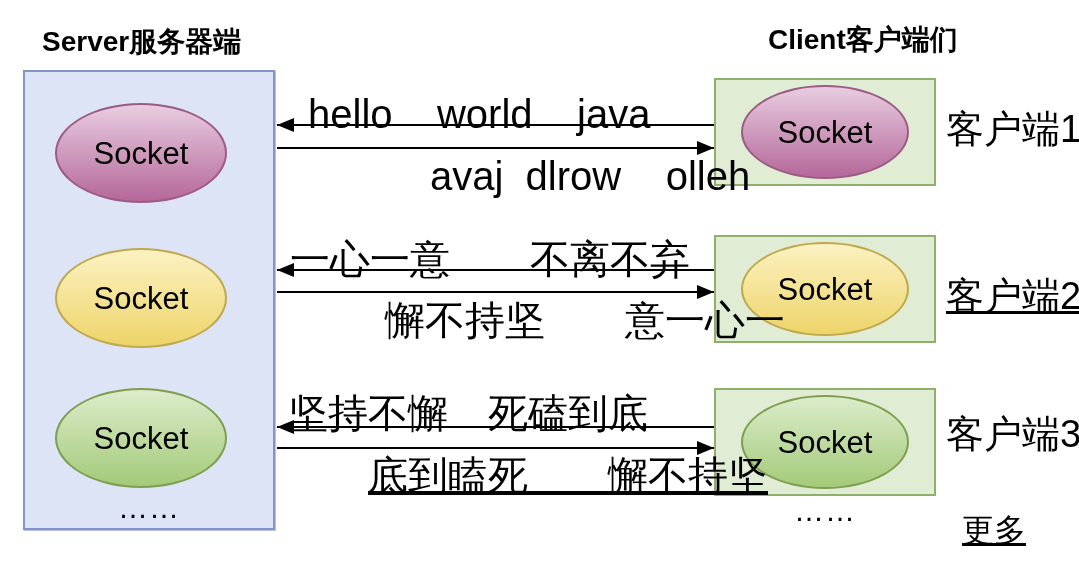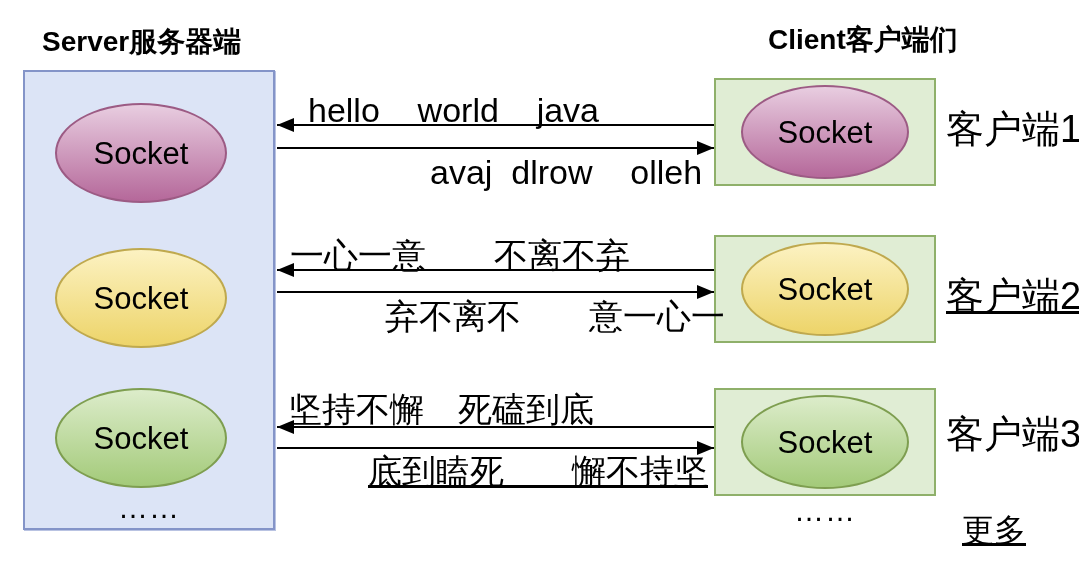--- a/index.html
+++ b/index.html
@@ -19,21 +19,21 @@
   .cli-ellipse{left:25px;top:5px;width:164px;height:90px;}
   .dots{position:absolute;font-size:30px;line-height:1;letter-spacing:1px;}
   .server-dots{left:0;right:0;top:421px;text-align:center;}
   .client-dots{left:714px;width:222px;top:496px;text-align:center;}
   .client-label{position:absolute;left:946px;font-size:38px;line-height:36px;white-space:nowrap;}
   .more-label{position:absolute;left:962px;top:512px;font-size:32px;line-height:36px;text-decoration:underline;}
   .arrow{position:absolute;height:2px;background:#000;}
   .head{position:absolute;width:0;height:0;border-top:7px solid transparent;border-bottom:7px solid transparent;top:-6px;}
   .arrow.left  .head{left:0;border-right:17px solid #000;}
   .arrow.right .head{right:0;border-left:17px solid #000;}
-  .arrow-label{position:absolute;font-size:34px;line-height:1.1;white-space:pre;}
+  .arrow-label{position:absolute;font-size:40px;line-height:1.1;white-space:pre;}
 </style>
 </head>
 <body>
 
 <div class="canvas">
 
   <div class="title" style="left:42px;top:27px;">Server服务器端</div>
   <div class="title" style="left:720px;top:25px;margin-left:48px;">Client客户端们</div>
 
   <div class="server-box">
@@ -78,21 +78,21 @@
   </div>
   <div class="arrow-label" style="left:290px;top:237px;">一心一意　　不离不弃</div>
 
   <div class="arrow-label" style="left:430px;top:154px;">avaj  dlrow    olleh</div>
   <div class="arrow left" style="left:277px;top:269px;width:437px;">
     <span class="head"></span>
   </div>
   <div class="arrow right" style="left:277px;top:291px;width:437px;">
     <span class="head"></span>
   </div>
-  <div class="arrow-label" style="left:385px;top:298px;">弃不离不　　意一心一</div>
+  <div class="arrow-label" style="left:385px;top:298px;">懈不持坚　　意一心一</div>
 
   <div class="arrow-label" style="left:288px;top:391px;">坚持不懈　死磕到底</div>
   <div class="arrow left" style="left:277px;top:426px;width:437px;">
     <span class="head"></span>
   </div>
   <div class="arrow right" style="left:277px;top:447px;width:437px;">
     <span class="head"></span>
   </div>
   <div class="arrow-label" style="left:368px;top:453px;text-decoration:underline;">底到瞌死　　懈不持坚</div>
 

